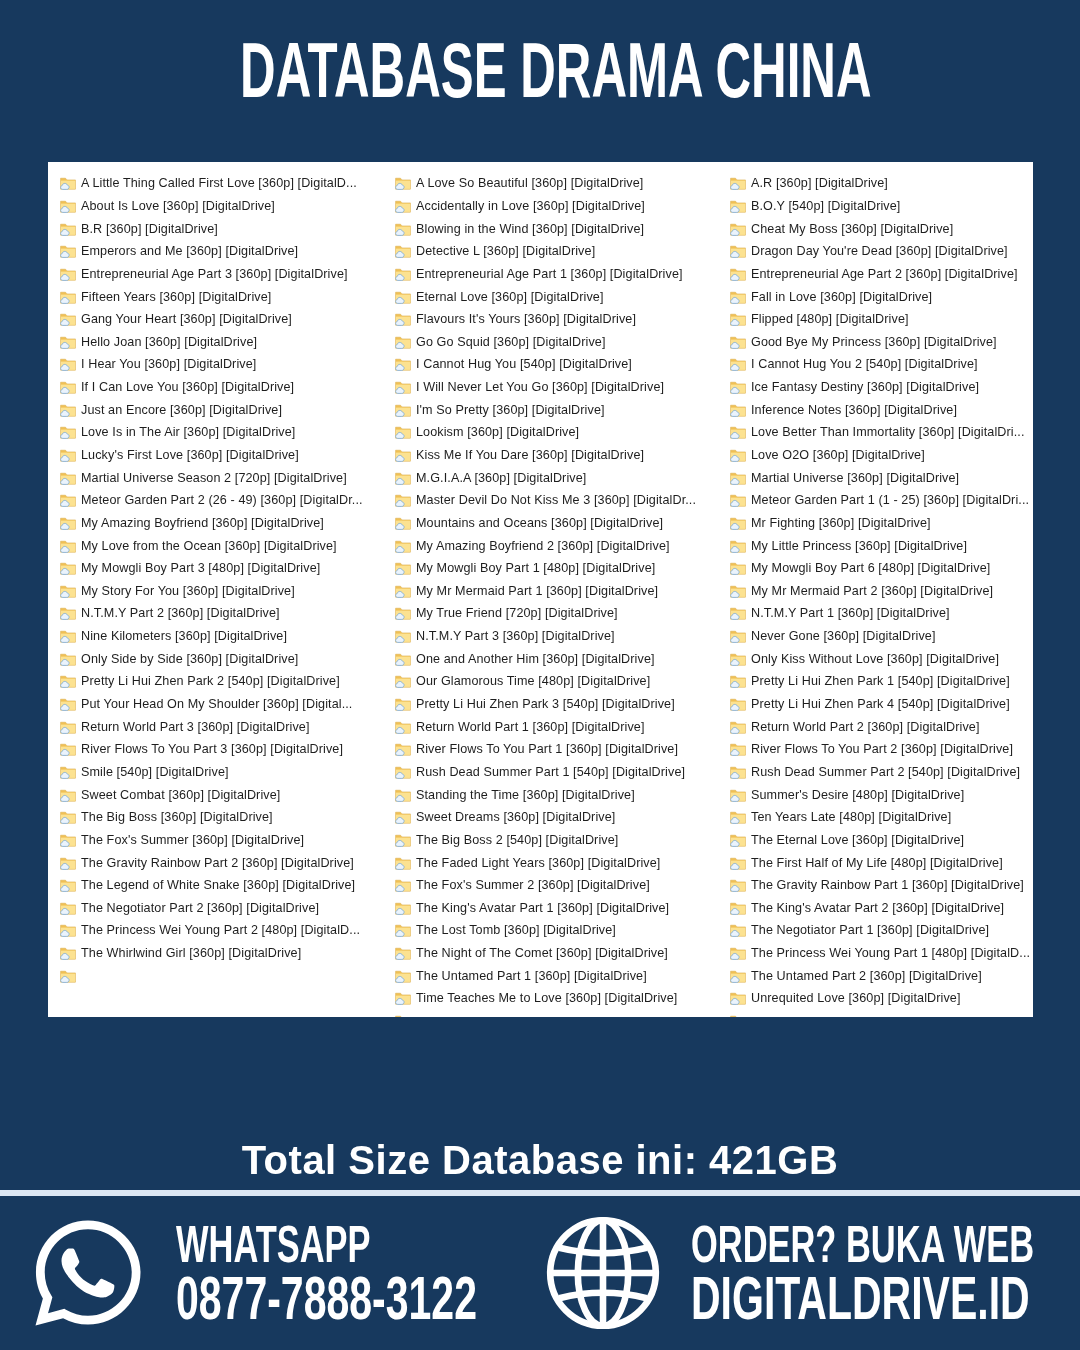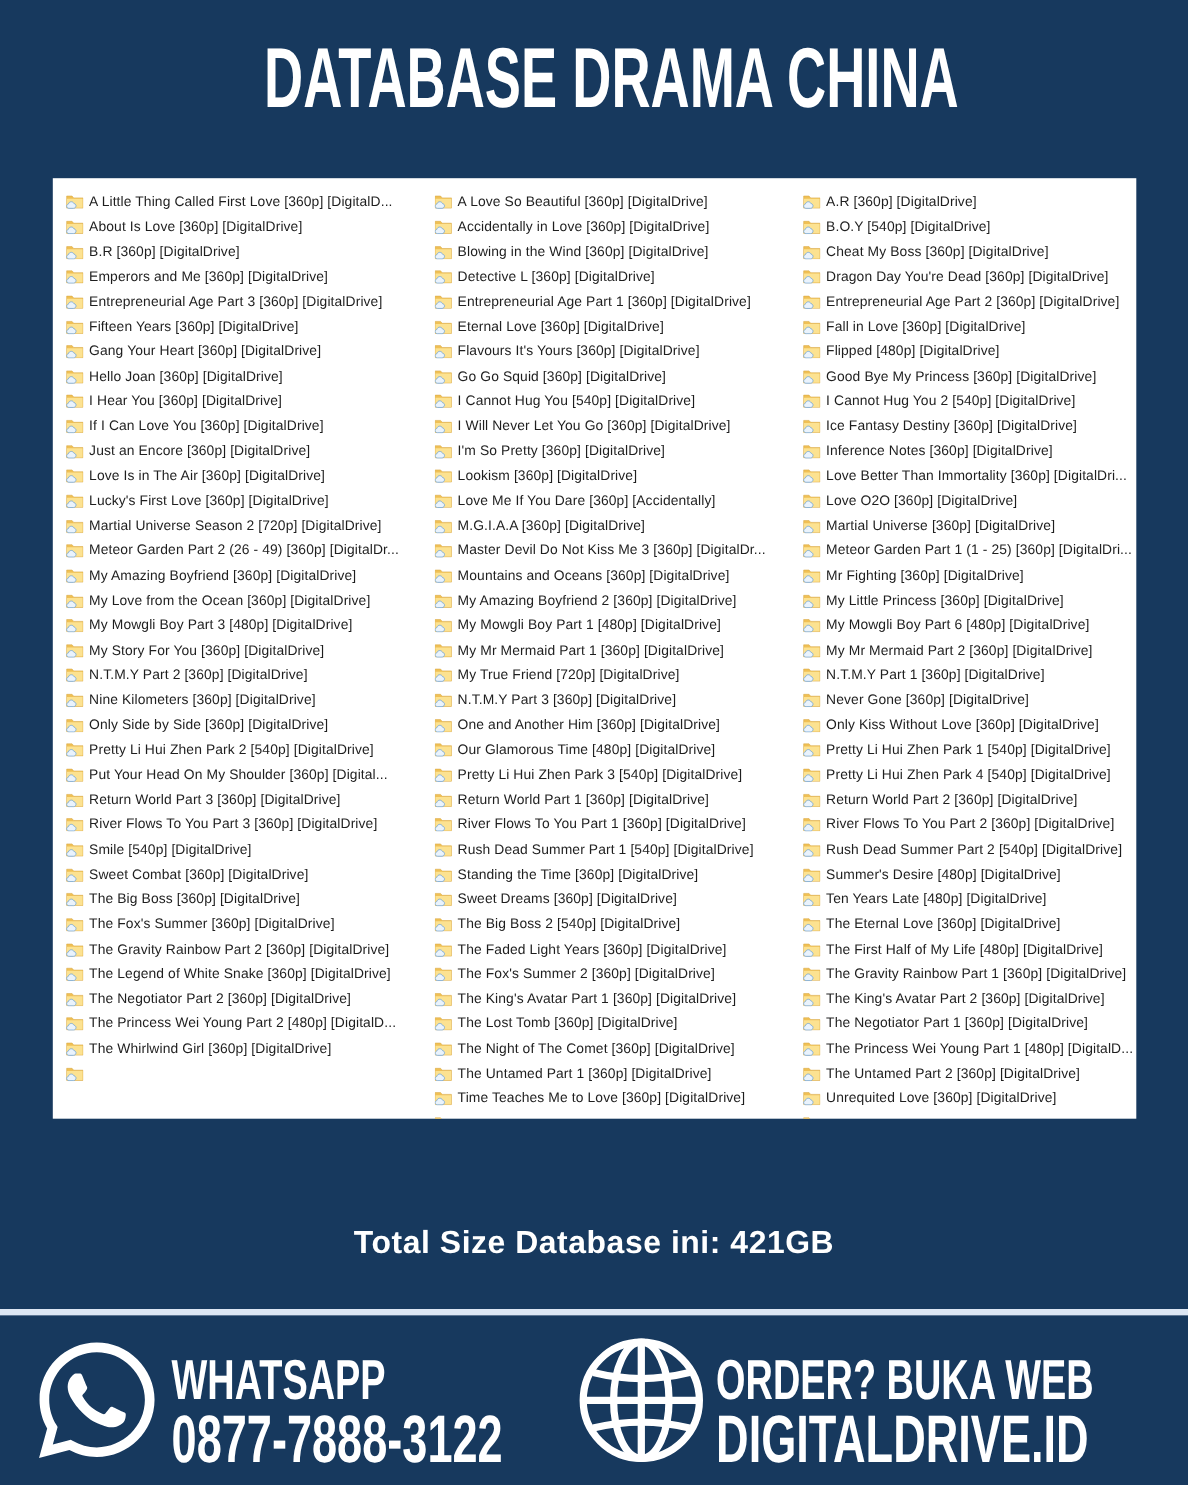--- a/index.html
+++ b/index.html
@@ -20,31 +20,31 @@
     background:#fff;overflow:hidden;display:flex;
     padding:0;box-sizing:border-box;
   }
   .col{width:335px;box-sizing:border-box;padding:10px 0 0 12px;}
   .col:last-child{width:315px;}
   .row{height:22.65px;display:flex;align-items:center;gap:5px;white-space:nowrap;overflow:hidden;}
   .row .fname{font-size:12.6px;color:#1E1E1E;letter-spacing:0.1px;}
   .folder-ic{flex:0 0 16px;width:16px;height:14px;}
   
   .total{
-    position:absolute;top:1114px;left:0;width:1080px;text-align:center;
-    color:#fff;font-weight:700;font-size:29px;letter-spacing:0.5px;
+    position:absolute;top:1138px;left:0;width:1080px;text-align:center;
+    color:#fff;font-weight:700;font-size:40px;letter-spacing:0.5px;
   }
   .divider{position:absolute;top:1190px;left:0;width:1080px;height:6px;background:#DCE6F3;}
   
   .footer{
     position:absolute;top:1196px;left:0;width:1080px;height:154px;
     display:flex;align-items:center;justify-content:space-between;
     box-sizing:border-box;padding:0 30px 0 28px;background:#17395E;
   }
-  .contact{display:flex;align-items:flex-end;gap:8px;}
+  .contact{display:flex;align-items:center;gap:28px;}
   .badge-ic{width:120px;height:120px;flex:0 0 120px;}
   .ctext{display:flex;flex-direction:column;justify-content:center;}
   .f-label,.f-big{
     color:#fff;font-weight:800;white-space:nowrap;display:inline-block;
     transform-origin:left center;line-height:1;
   }
   .f-label{font-size:42px;transform:scale(0.82,1.22);margin-bottom:7px;}
   .f-big{font-size:50px;transform:scale(0.82,1.22);}
 </style>
 </head>
@@ -490,21 +490,21 @@
     </svg>
     <span class="fname">Lookism [360p] [DigitalDrive]</span>
   </div>
 
   <div class="row">
     <svg class="folder-ic" viewBox="0 0 16 14">
       <path d="M0.6 2.2 h4.9 l1.5 1.7 h8.4 v9.3 h-14.8 z" fill="#F0C055" stroke="#D9A843" stroke-width="0.5"></path>
       <path d="M0.9 4.6 h14.2 v8.3 h-14.2 z" fill="#FCE291"></path>
       <path d="M2.8 13.4 c-1.2 0 -2.2 -0.9 -2.2 -2 c0 -0.9 0.7 -1.7 1.6 -1.9 c0.2 -1.2 1.3 -2.1 2.6 -2.1 c1.1 0 2.1 0.7 2.5 1.7 c1 0.1 1.8 1 1.8 2 c0 1.2 -1 2.3 -2.3 2.3 z" fill="#EAF3FC" stroke="#6FA4D9" stroke-width="0.7"></path>
     </svg>
-    <span class="fname">Love Me If You Dare [360p] [Accidentally]</span>
+    <span class="fname">Kiss Me If You Dare [360p] [DigitalDrive]</span>
   </div>
 
   <div class="row">
     <svg class="folder-ic" viewBox="0 0 16 14">
       <path d="M0.6 2.2 h4.9 l1.5 1.7 h8.4 v9.3 h-14.8 z" fill="#F0C055" stroke="#D9A843" stroke-width="0.5"></path>
       <path d="M0.9 4.6 h14.2 v8.3 h-14.2 z" fill="#FCE291"></path>
       <path d="M2.8 13.4 c-1.2 0 -2.2 -0.9 -2.2 -2 c0 -0.9 0.7 -1.7 1.6 -1.9 c0.2 -1.2 1.3 -2.1 2.6 -2.1 c1.1 0 2.1 0.7 2.5 1.7 c1 0.1 1.8 1 1.8 2 c0 1.2 -1 2.3 -2.3 2.3 z" fill="#EAF3FC" stroke="#6FA4D9" stroke-width="0.7"></path>
     </svg>
     <span class="fname">M.G.I.A.A [360p] [DigitalDrive]</span>
   </div>

